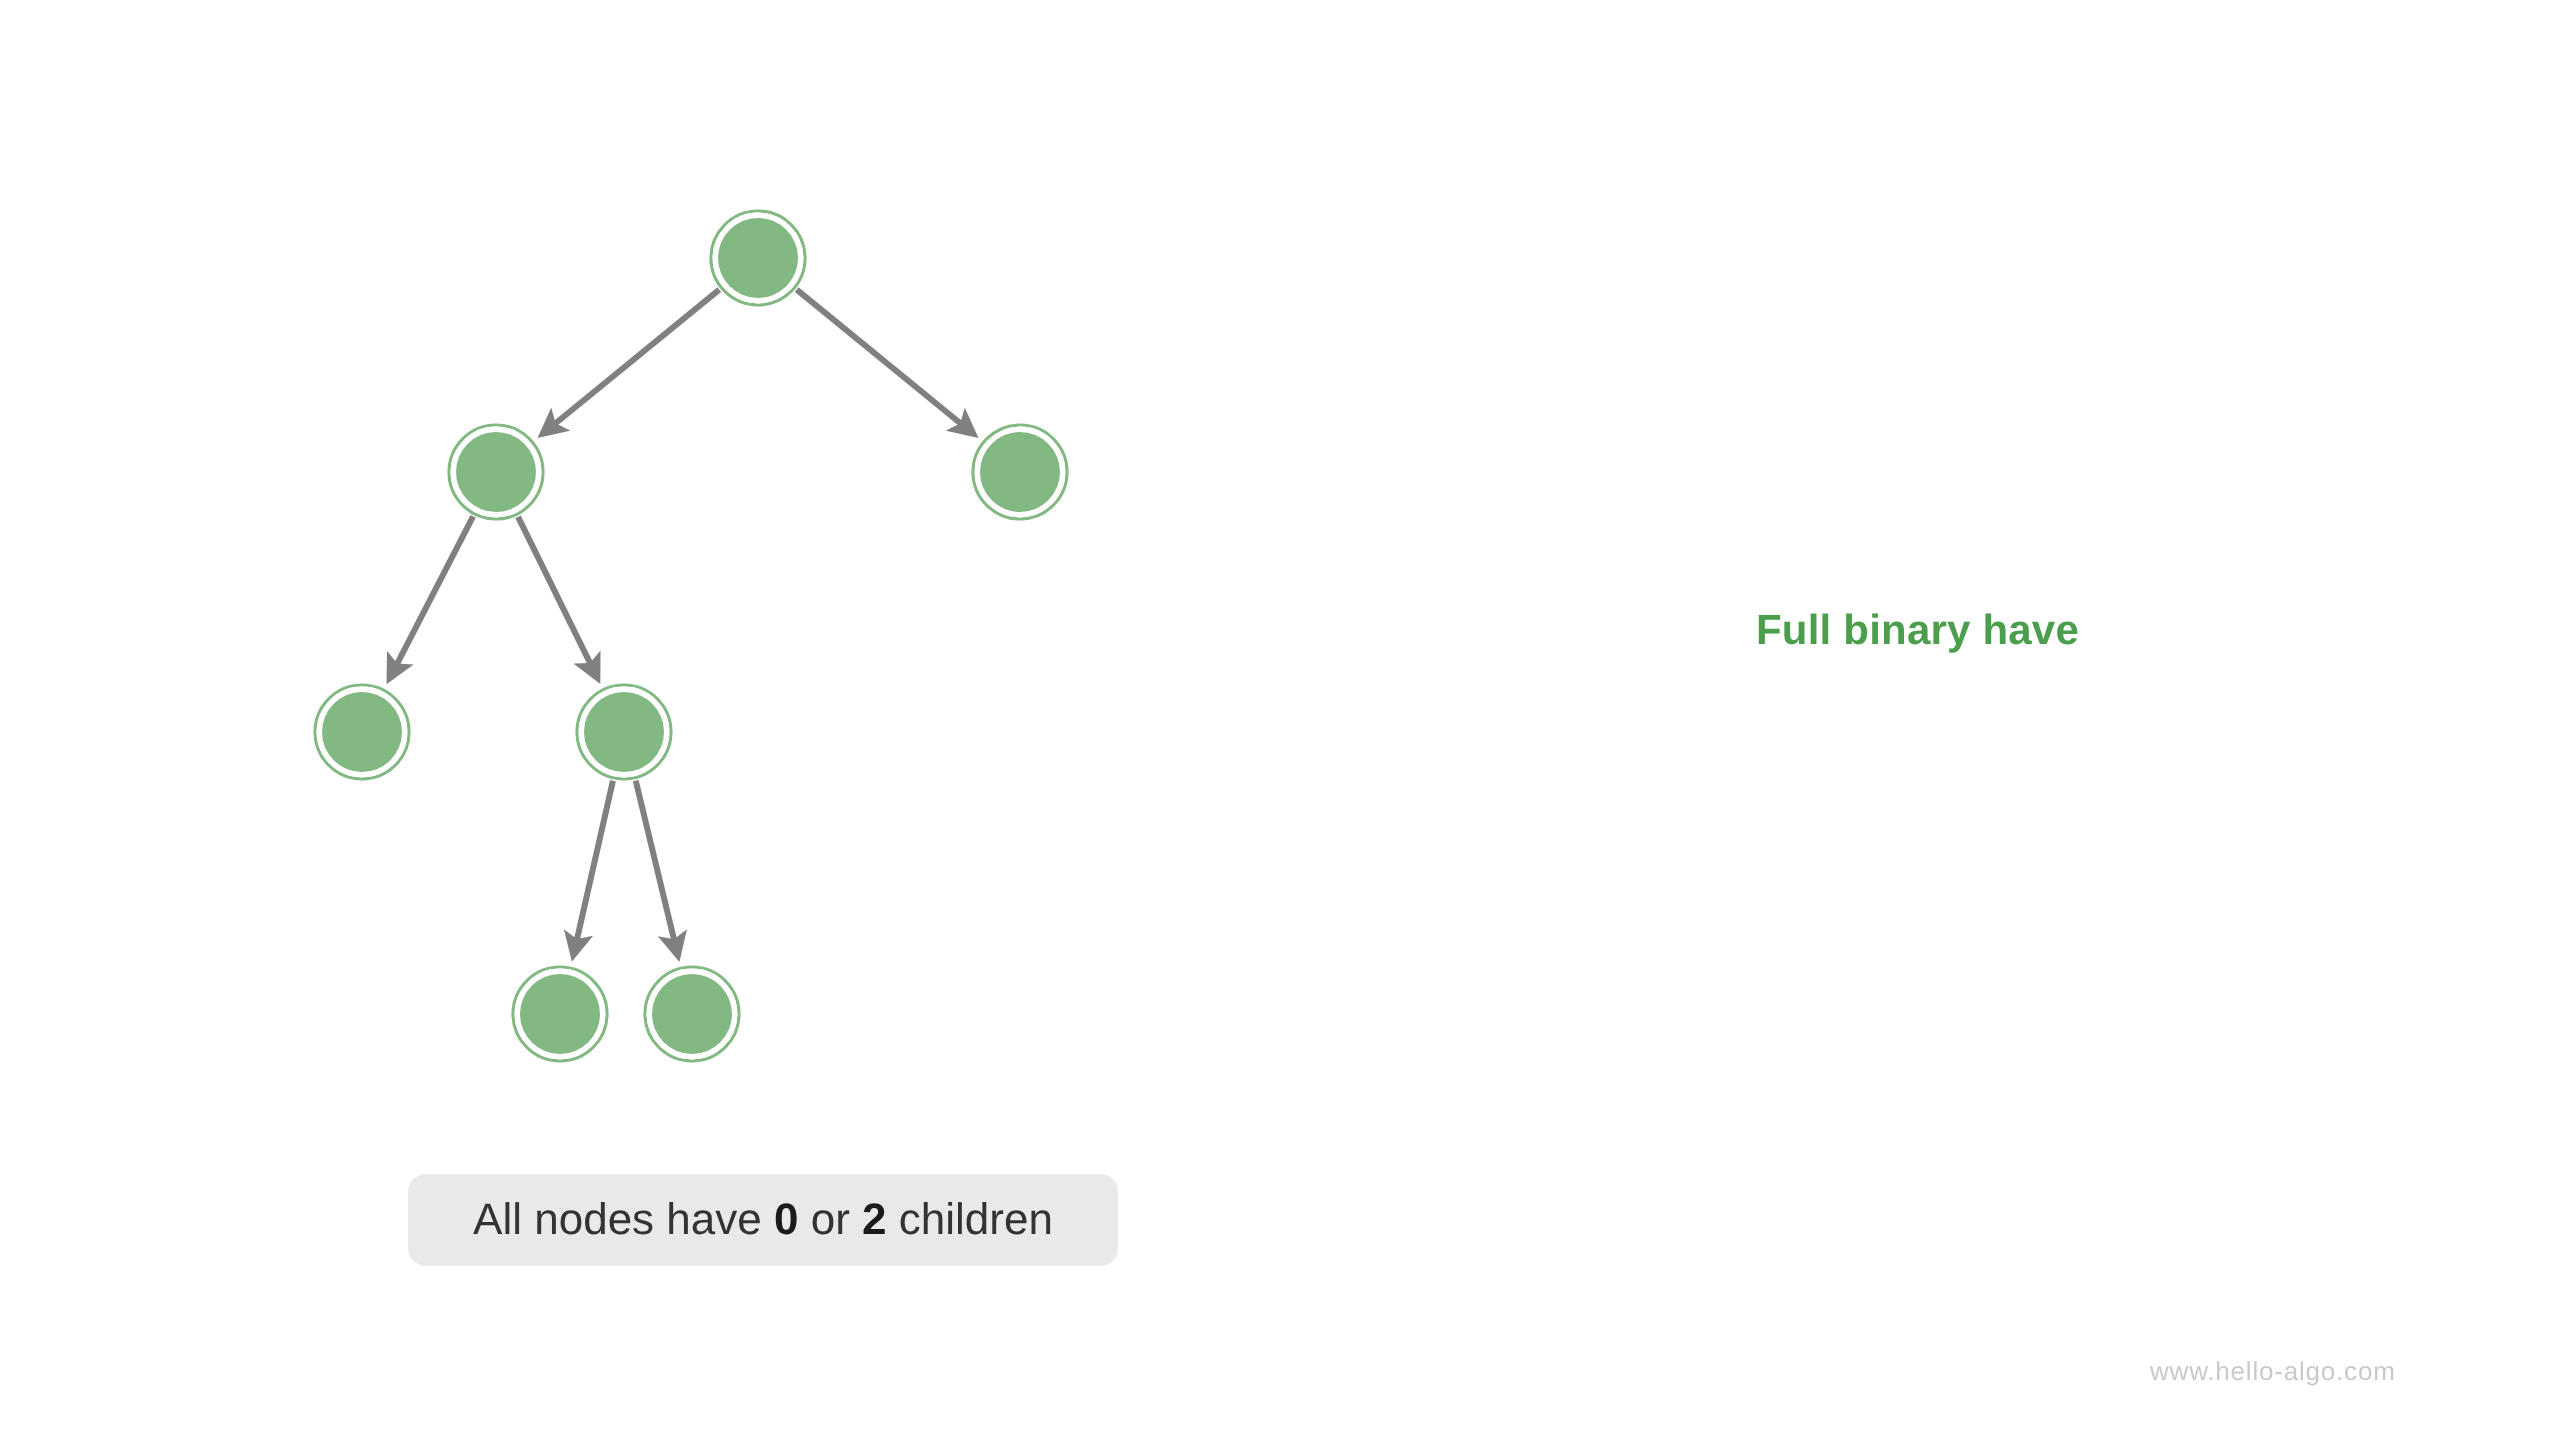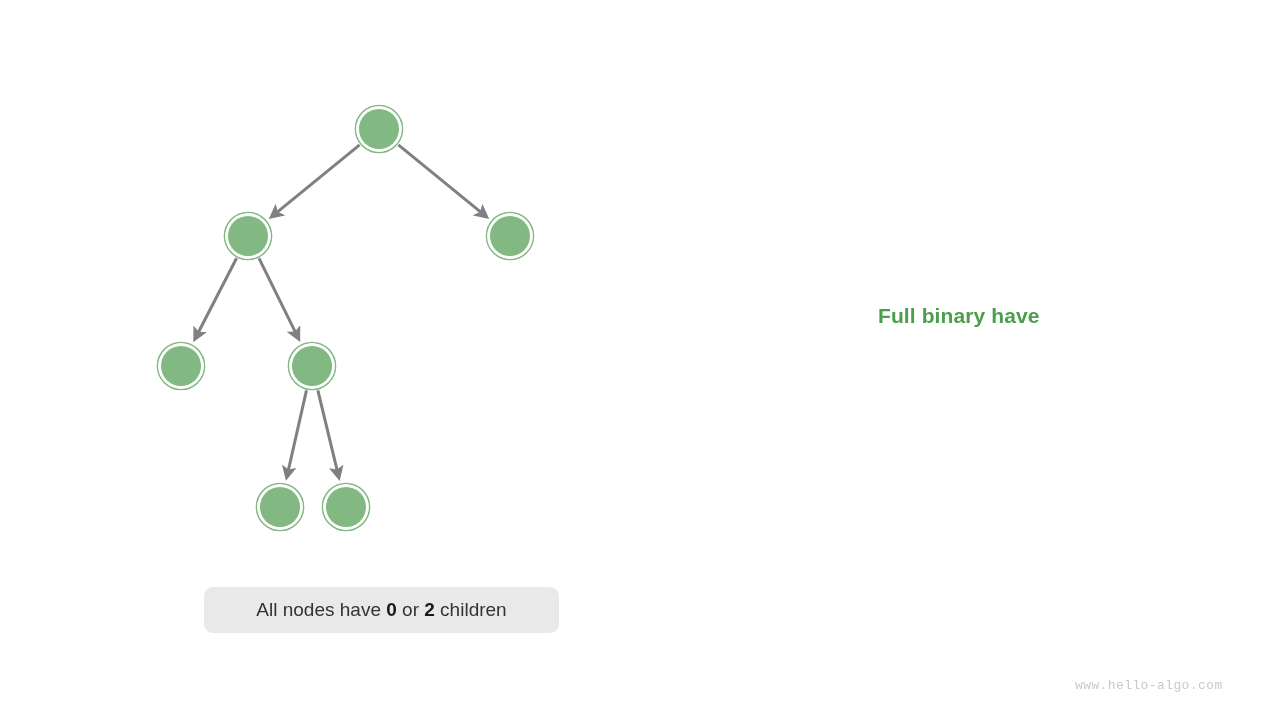--- a/index.html
+++ b/index.html
@@ -32,36 +32,36 @@
     letter-spacing: 0.1px;
   }
   .caption-box {
     position: absolute;
     background: #e9e9e9;
     border-radius: 9px;
     display: flex;
     align-items: center;
     justify-content: center;
     font-family: "Liberation Sans", sans-serif;
-    font-size: 19px;
+    font-size: 22px;
     color: #333333;
     white-space: nowrap;
     padding: 0 24px;
     box-sizing: border-box;
   }
   .caption-box b {
     font-weight: bold;
     color: #1a1a1a;
   }
   .caption-seg {
     white-space: pre;
   }
   .watermark {
     position: absolute;
-    font-family: Liberation Mono, monospace;
+    font-family: Liberation Sans, sans-serif;
     font-size: 13px;
     color: #c9c9c9;
     white-space: nowrap;
     letter-spacing: 0.4px;
   }
 </style>
 </head>
 <body>
 
 <div id="stage">

